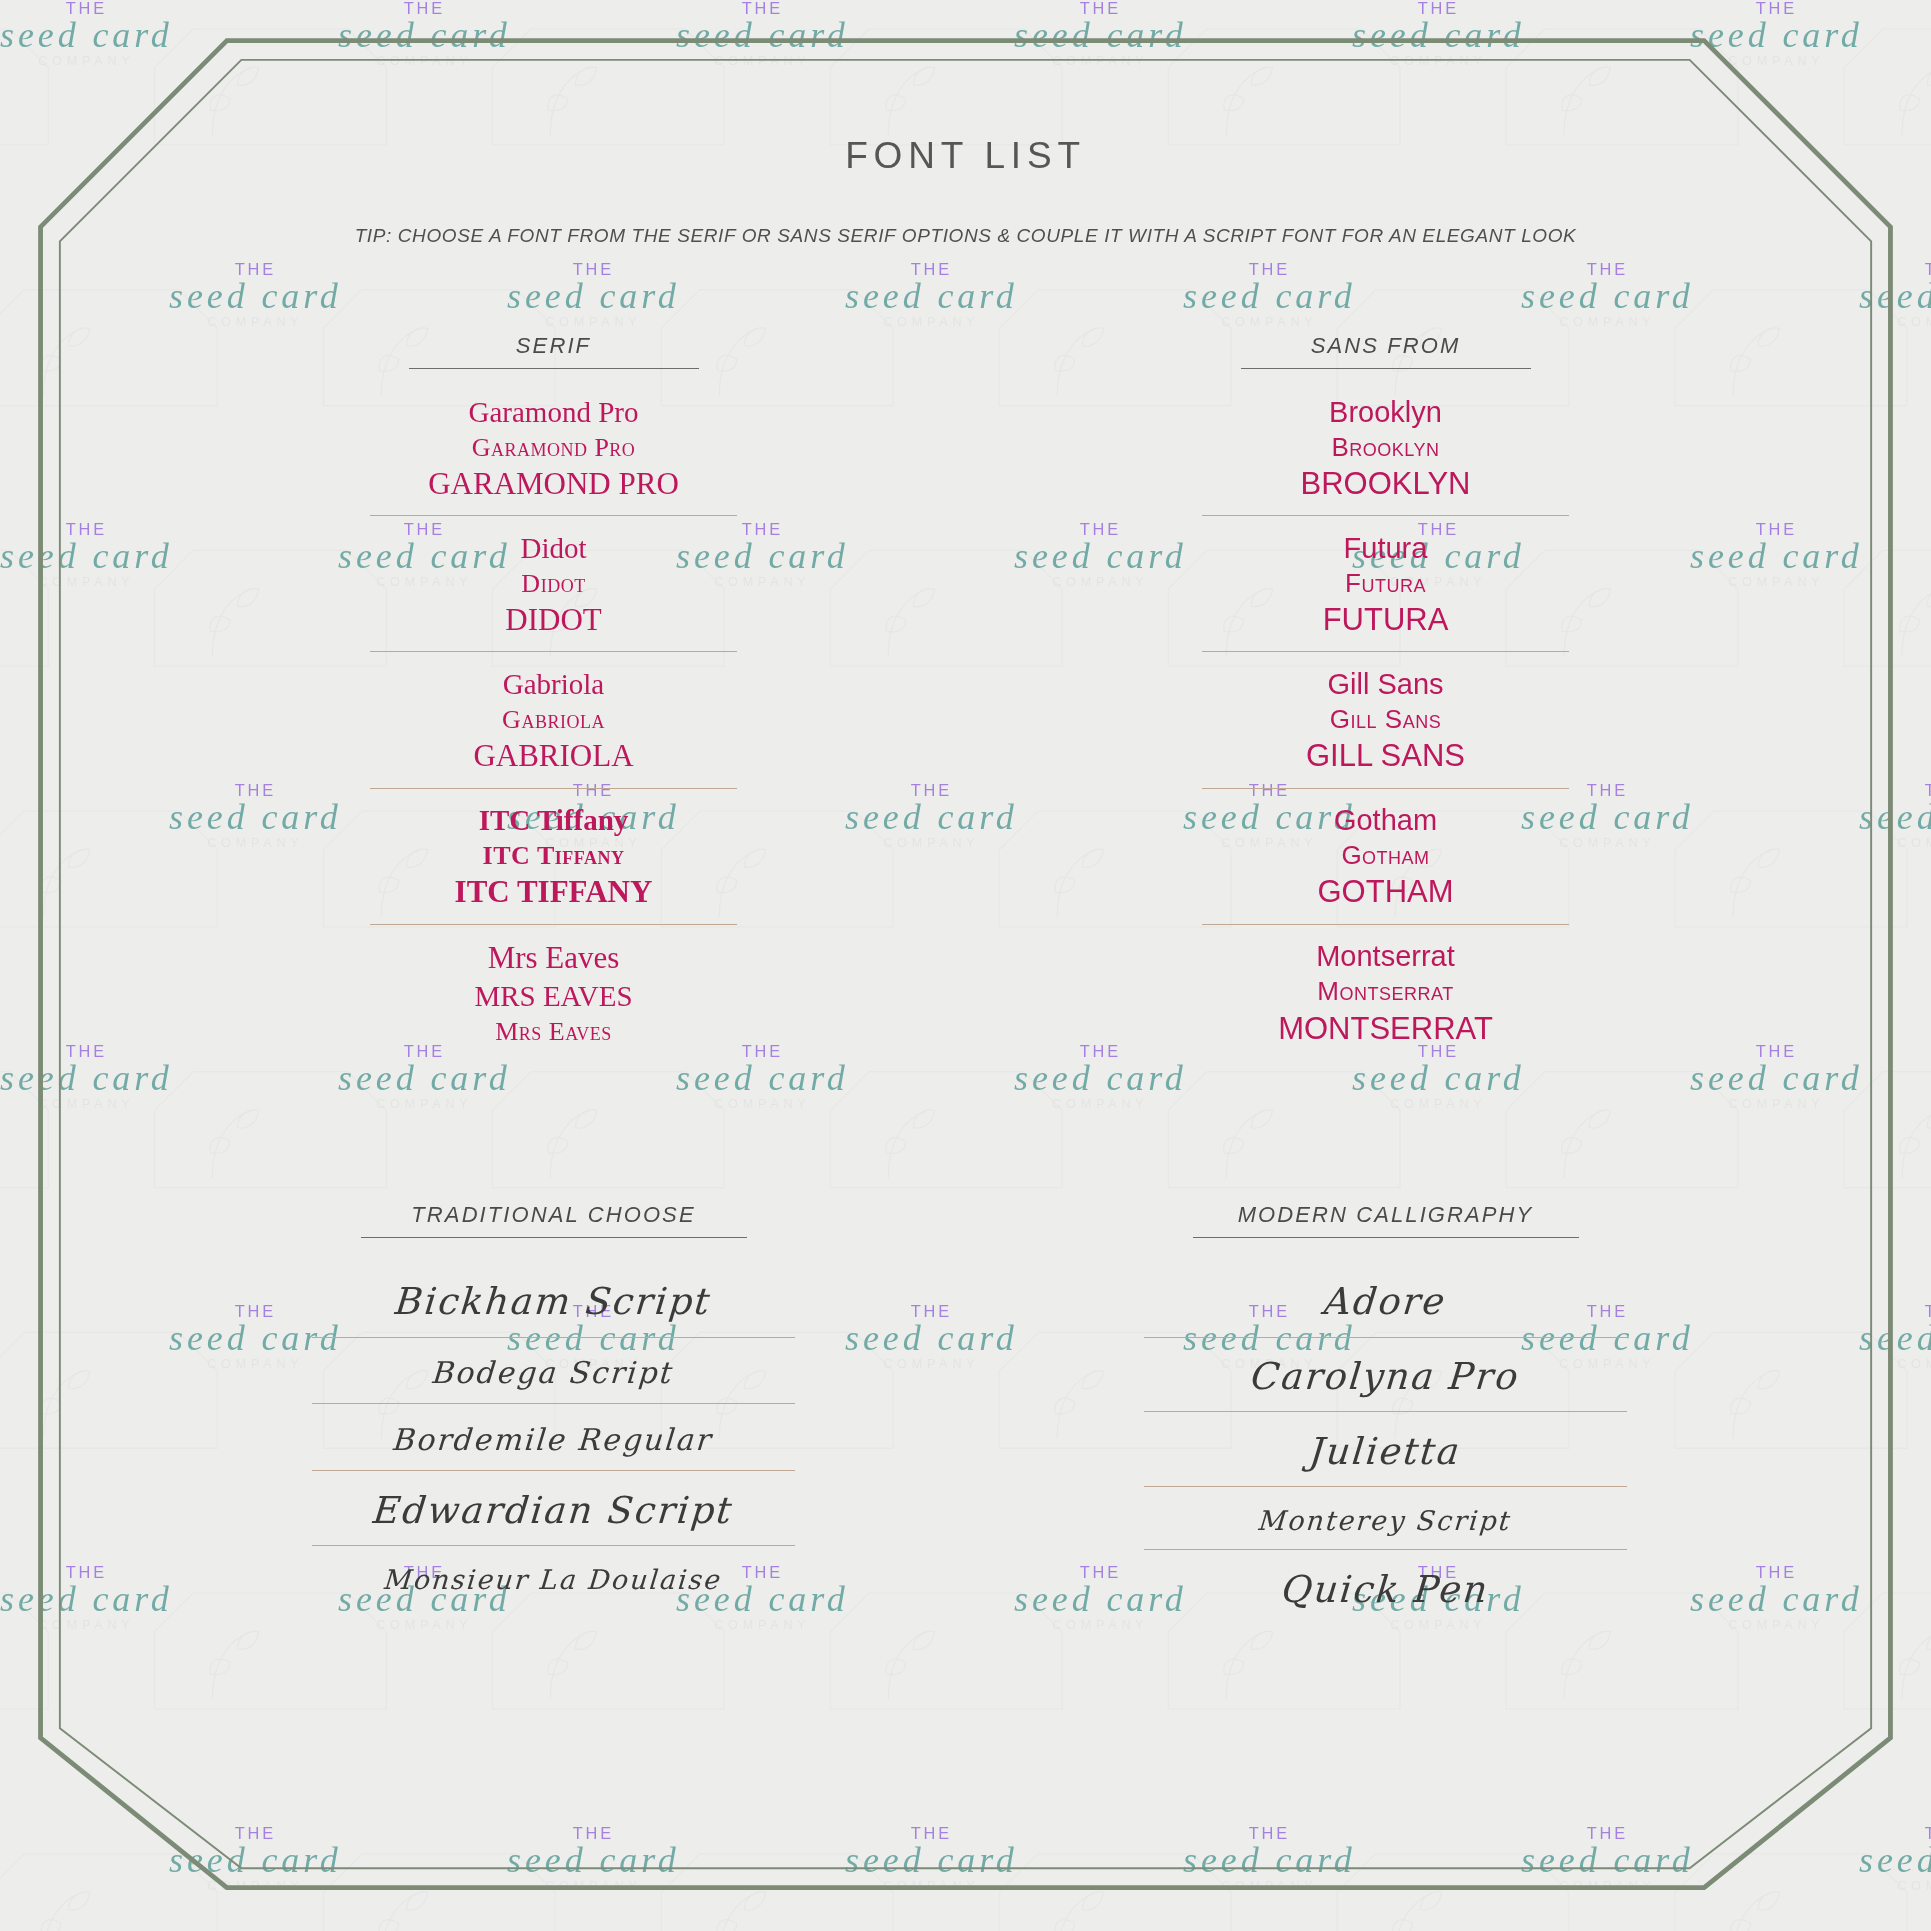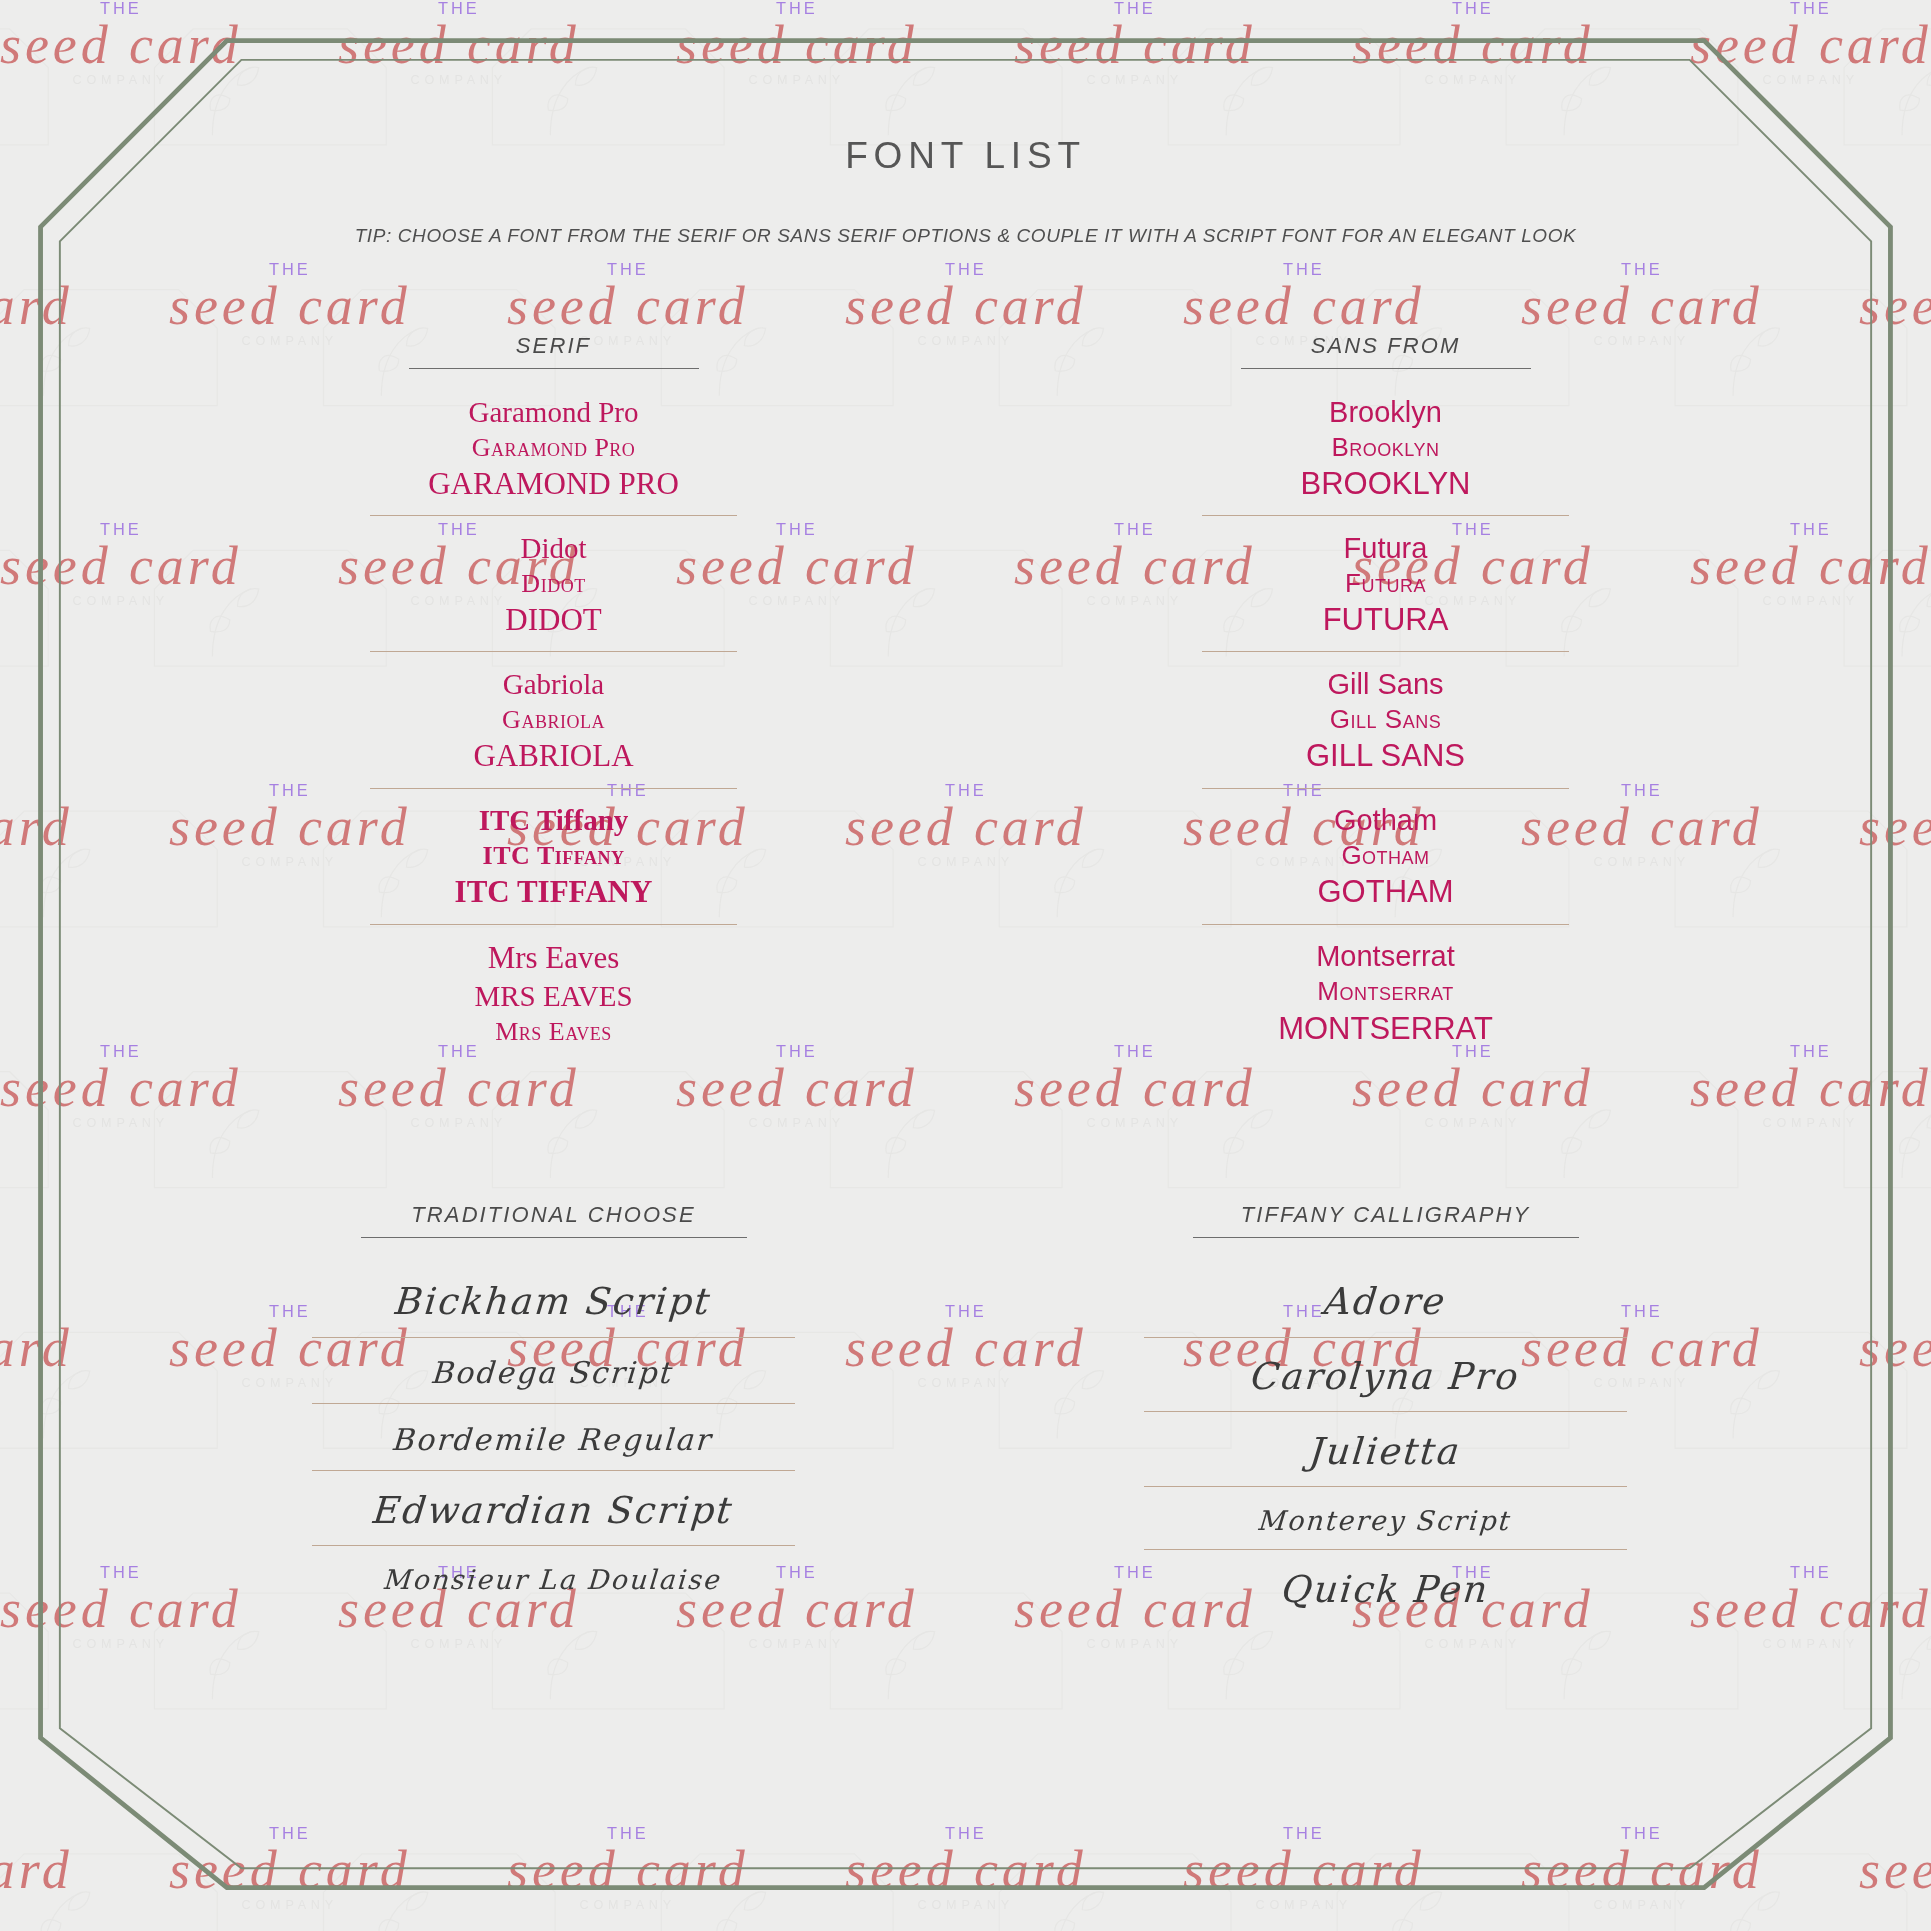--- a/index.html
+++ b/index.html
@@ -30,23 +30,23 @@
     text-align: center;
     line-height: 1.05;
     white-space: nowrap;
   }
   .wm-the {
     font-size: 16.4px;
     letter-spacing: 2.9px;
     color: #6d28d9;
   }
   .wm-main {
-    font-size: 54px;
+    font-size: 36px;
     letter-spacing: 3.9px;
-    color: #b91c1c;
+    color: #0f766e;
     font-family: "Liberation Serif", serif;
     font-style: italic;
   }
   .wm-sub {
     font-size: 12.6px;
     letter-spacing: 4.8px;
     color: #dcdcda;
   }
 
   
@@ -945,21 +945,21 @@
     </div>
     <div class="script-item">
       <div class="script-text">Edwardian Script</div>
     </div>
     <div class="script-item last">
       <div class="script-text xs">Monsieur La Doulaise</div>
     </div>
   </div>
 
   <div class="col col-right" style="top: 1202px;">
-    <div class="section-head wide">TIFFANY CALLIGRAPHY</div>
+    <div class="section-head wide">MODERN CALLIGRAPHY</div>
 
     <div class="script-item">
       <div class="script-text">Adore</div>
     </div>
     <div class="script-item">
       <div class="script-text">Carolyna Pro</div>
     </div>
     <div class="script-item">
       <div class="script-text">Julietta</div>
     </div>

